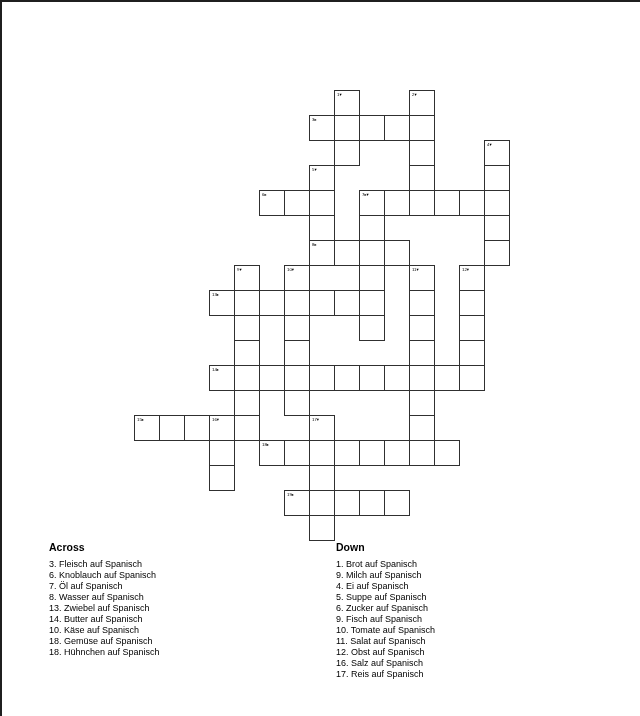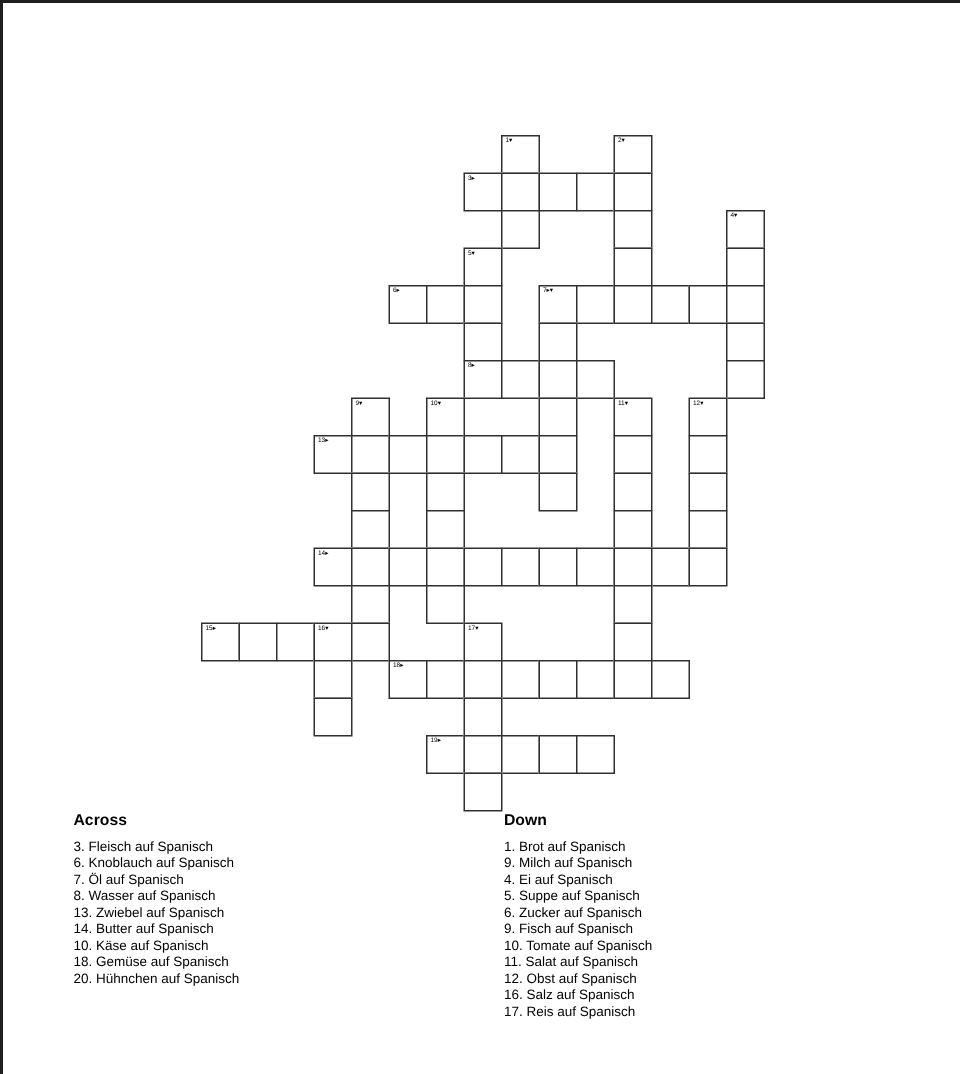--- a/index.html
+++ b/index.html
@@ -158,21 +158,21 @@
     <div class="clue-header">Across</div>
     <div id="across-list">
         <div class="clue">3. Fleisch auf Spanisch</div>
         <div class="clue">6. Knoblauch auf Spanisch</div>
         <div class="clue">7. Öl auf Spanisch</div>
         <div class="clue">8. Wasser auf Spanisch</div>
         <div class="clue">13. Zwiebel auf Spanisch</div>
         <div class="clue">14. Butter auf Spanisch</div>
         <div class="clue">10. Käse auf Spanisch</div>
         <div class="clue">18. Gemüse auf Spanisch</div>
-        <div class="clue">20. Hühnchen auf Spanisch</div>
+        <div class="clue">18. Hühnchen auf Spanisch</div>
       </div>
   </div>
 
   <div class="clue-col" style="left:334px;">
     <div class="clue-header">Down</div>
     <div id="down-list">
         <div class="clue">1. Brot auf Spanisch</div>
         <div class="clue">9. Milch auf Spanisch</div>
         <div class="clue">4. Ei auf Spanisch</div>
         <div class="clue">5. Suppe auf Spanisch</div>

